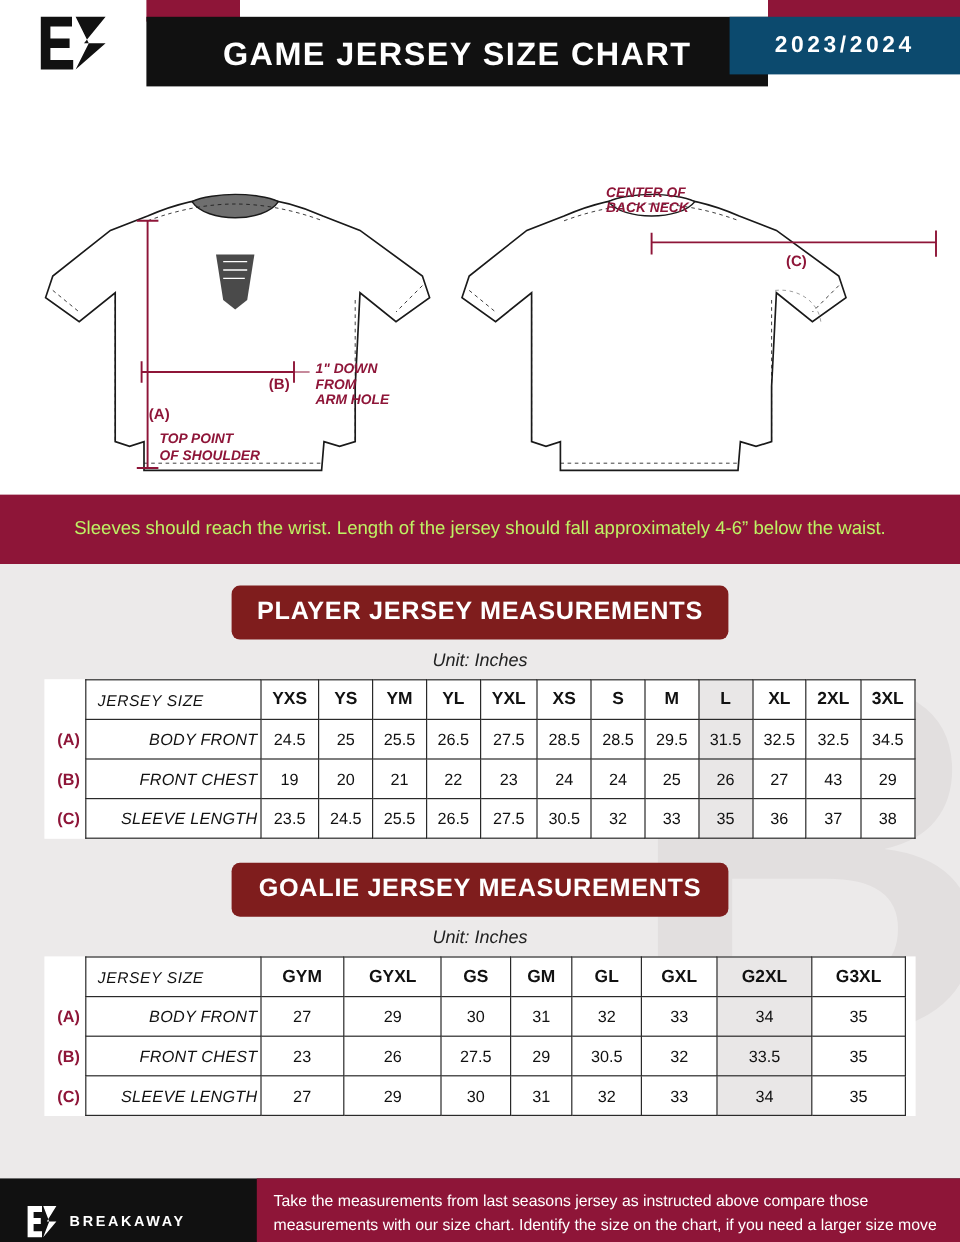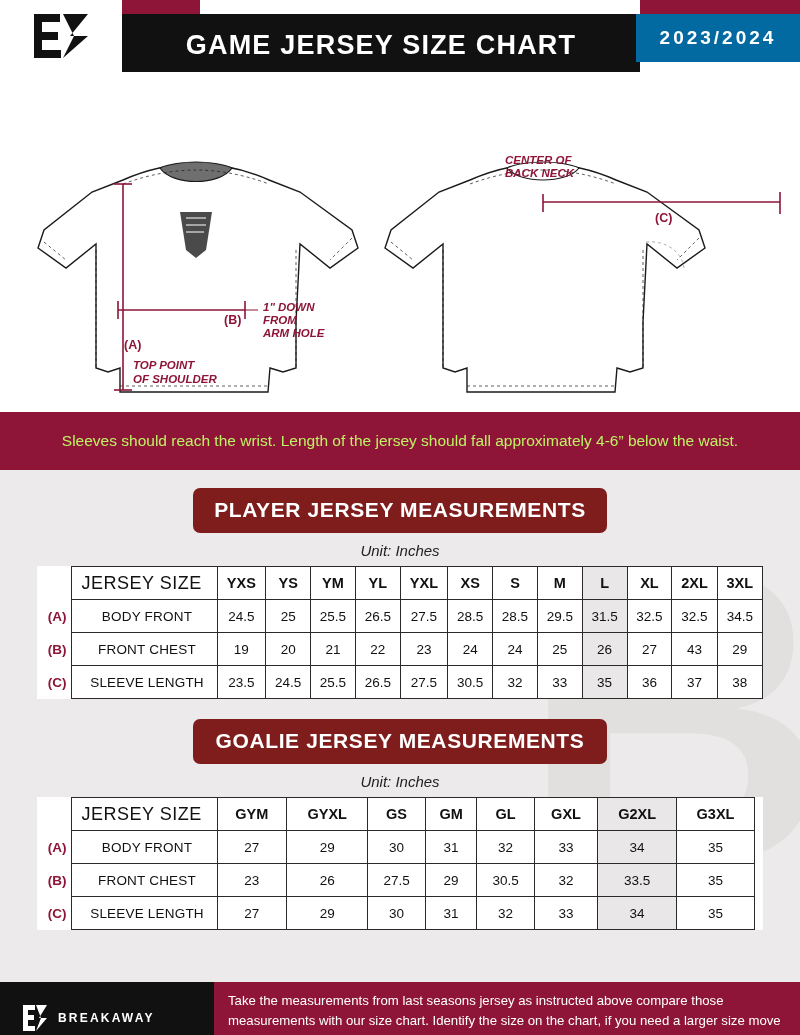--- a/index.html
+++ b/index.html
@@ -58,22 +58,22 @@
   }
   .title-bar h1 {
     color: #ffffff;
     font-size: 27px;
     font-weight: bold;
     letter-spacing: 1.2px;
   }
   .season-box {
     position: absolute;
     right: 0; top: 14px;
-    width: 164px; height: 48px;
-    background: #0369a1;
+    width: 192px; height: 48px;
+    background: #0c4a6e;
     display: flex;
     align-items: center;
     justify-content: center;
   }
   .season-box span {
     color: #ffffff;
     font-size: 19px;
     font-weight: bold;
     letter-spacing: 3px;
   }
@@ -146,38 +146,39 @@
   table.goalie { width: 726px; }
   table th, table td {
     border: 1px solid #2a2a2a;
     font-size: 13.5px;
     color: #111;
     text-align: center;
     height: 33px;
     padding: 0 2px;
   }
   table .rowlabel {
-    text-align: center;
+    text-align: right;
     padding-left: 8px;
     font-size: 13.5px;
     letter-spacing: 0.2px;
+    font-style: italic;
   }
   table .tagcell {
     border-right: none;
     text-align: right;
     padding-right: 4px;
     width: 34px;
     color: #8e1538;
     font-weight: bold;
   }
   table thead th {
     font-weight: bold;
     font-size: 14.5px;
   }
-  table thead th.sizehdr { font-weight: normal; font-size: 18px; letter-spacing: .5px;}
+  table thead th.sizehdr { font-weight: normal; font-size: 13px; letter-spacing: .5px; font-style: italic;}
   .hl { background: #e9e7e7; }
   .nobord { border: none !important; background: transparent !important; }
 
   
   .footer {
     position: relative;
     display: flex;
     height: 71px;
     background: #111111;
   }

